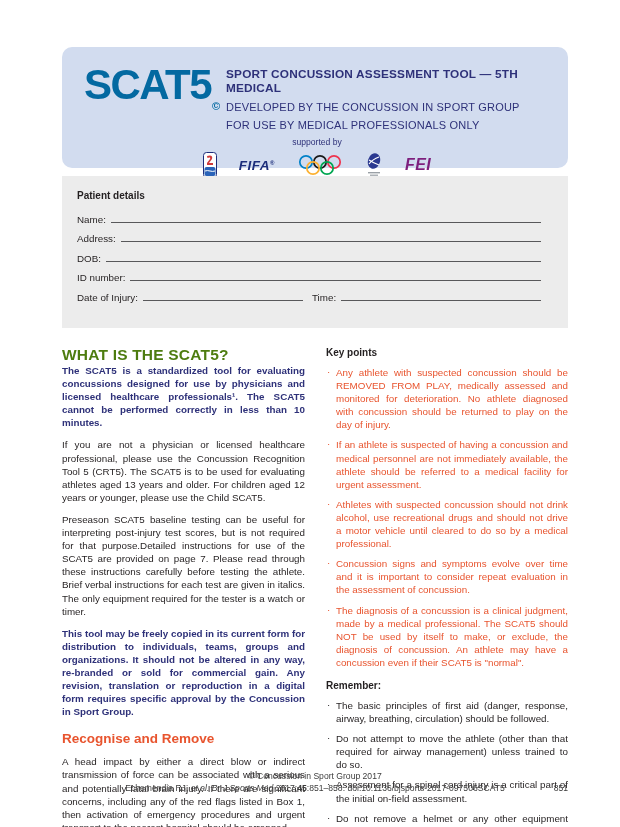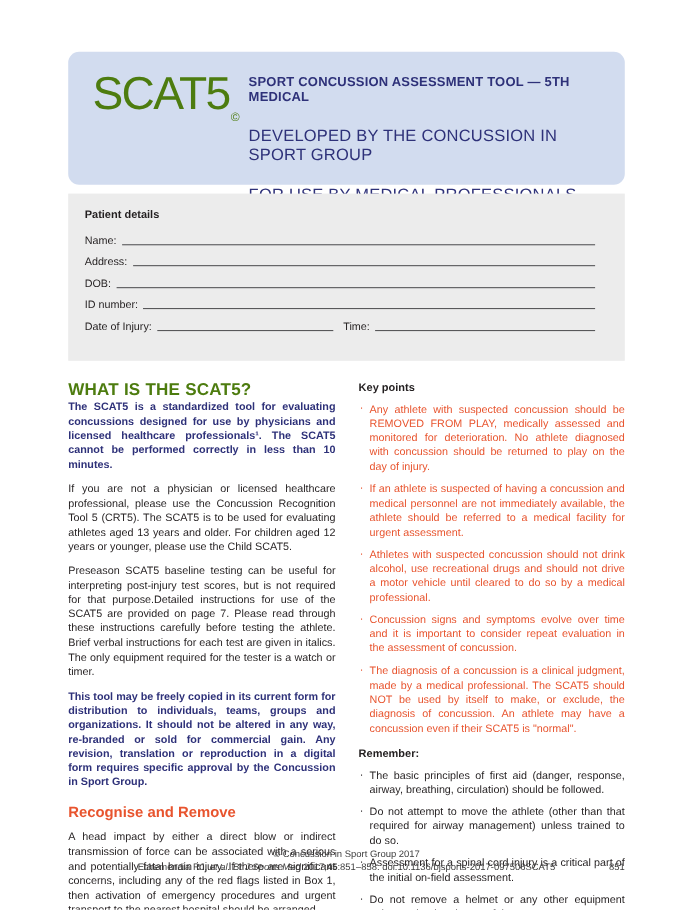--- a/index.html
+++ b/index.html
@@ -10,27 +10,27 @@
   }
   .page { position:absolute; inset:0; }
 
   
   .header-card {
     position:absolute; left:62px; top:47px; width:506px; height:121px;
     background:#d2dcef; border-radius:10px; padding:12px 18px 0 22px;
   }
   .hdr-top { display:flex; align-items:flex-start; }
   .scat-logo {
-    width:142px; font-size:42px; font-weight:normal; color:#4d7c0f;
+    width:142px; font-size:42px; font-weight:bold; color:#0369a1;
     letter-spacing:-1.5px; line-height:52px; white-space:nowrap;
   }
   .scat-logo sub { font-size:11px; letter-spacing:0; position:relative; top:2px; left:1px; }
   .hdr-titles { flex:1; padding-top:8px; }
   .hdr-title { font-size:11.8px; font-weight:bold; color:#2e3179; letter-spacing:0.2px; }
-  .hdr-sub { font-size:15px; color:#2e3179; margin-top:20px; letter-spacing:0.2px; }
+  .hdr-sub { font-size:11px; color:#2e3179; margin-top:6px; letter-spacing:0.2px; }
   .supported { text-align:center; margin-top:6px; }
   .supported-label { font-size:8.6px; color:#2e3179; }
   .logo-row { display:flex; justify-content:center; align-items:center; gap:22px; margin-top:3px; height:30px; }
   .fifa-text { font-size:13.5px; font-weight:bold; font-style:italic; color:#1d2e7b; letter-spacing:0.5px; }
   .fifa-text sup { font-size:6px; font-style:normal; }
   .fei-text { font-size:16px; font-weight:bold; font-style:italic; color:#7d1f7d; letter-spacing:0.5px; }
 
   
   .patient-card {
     position:absolute; left:62px; top:176px; width:506px; height:152px;

